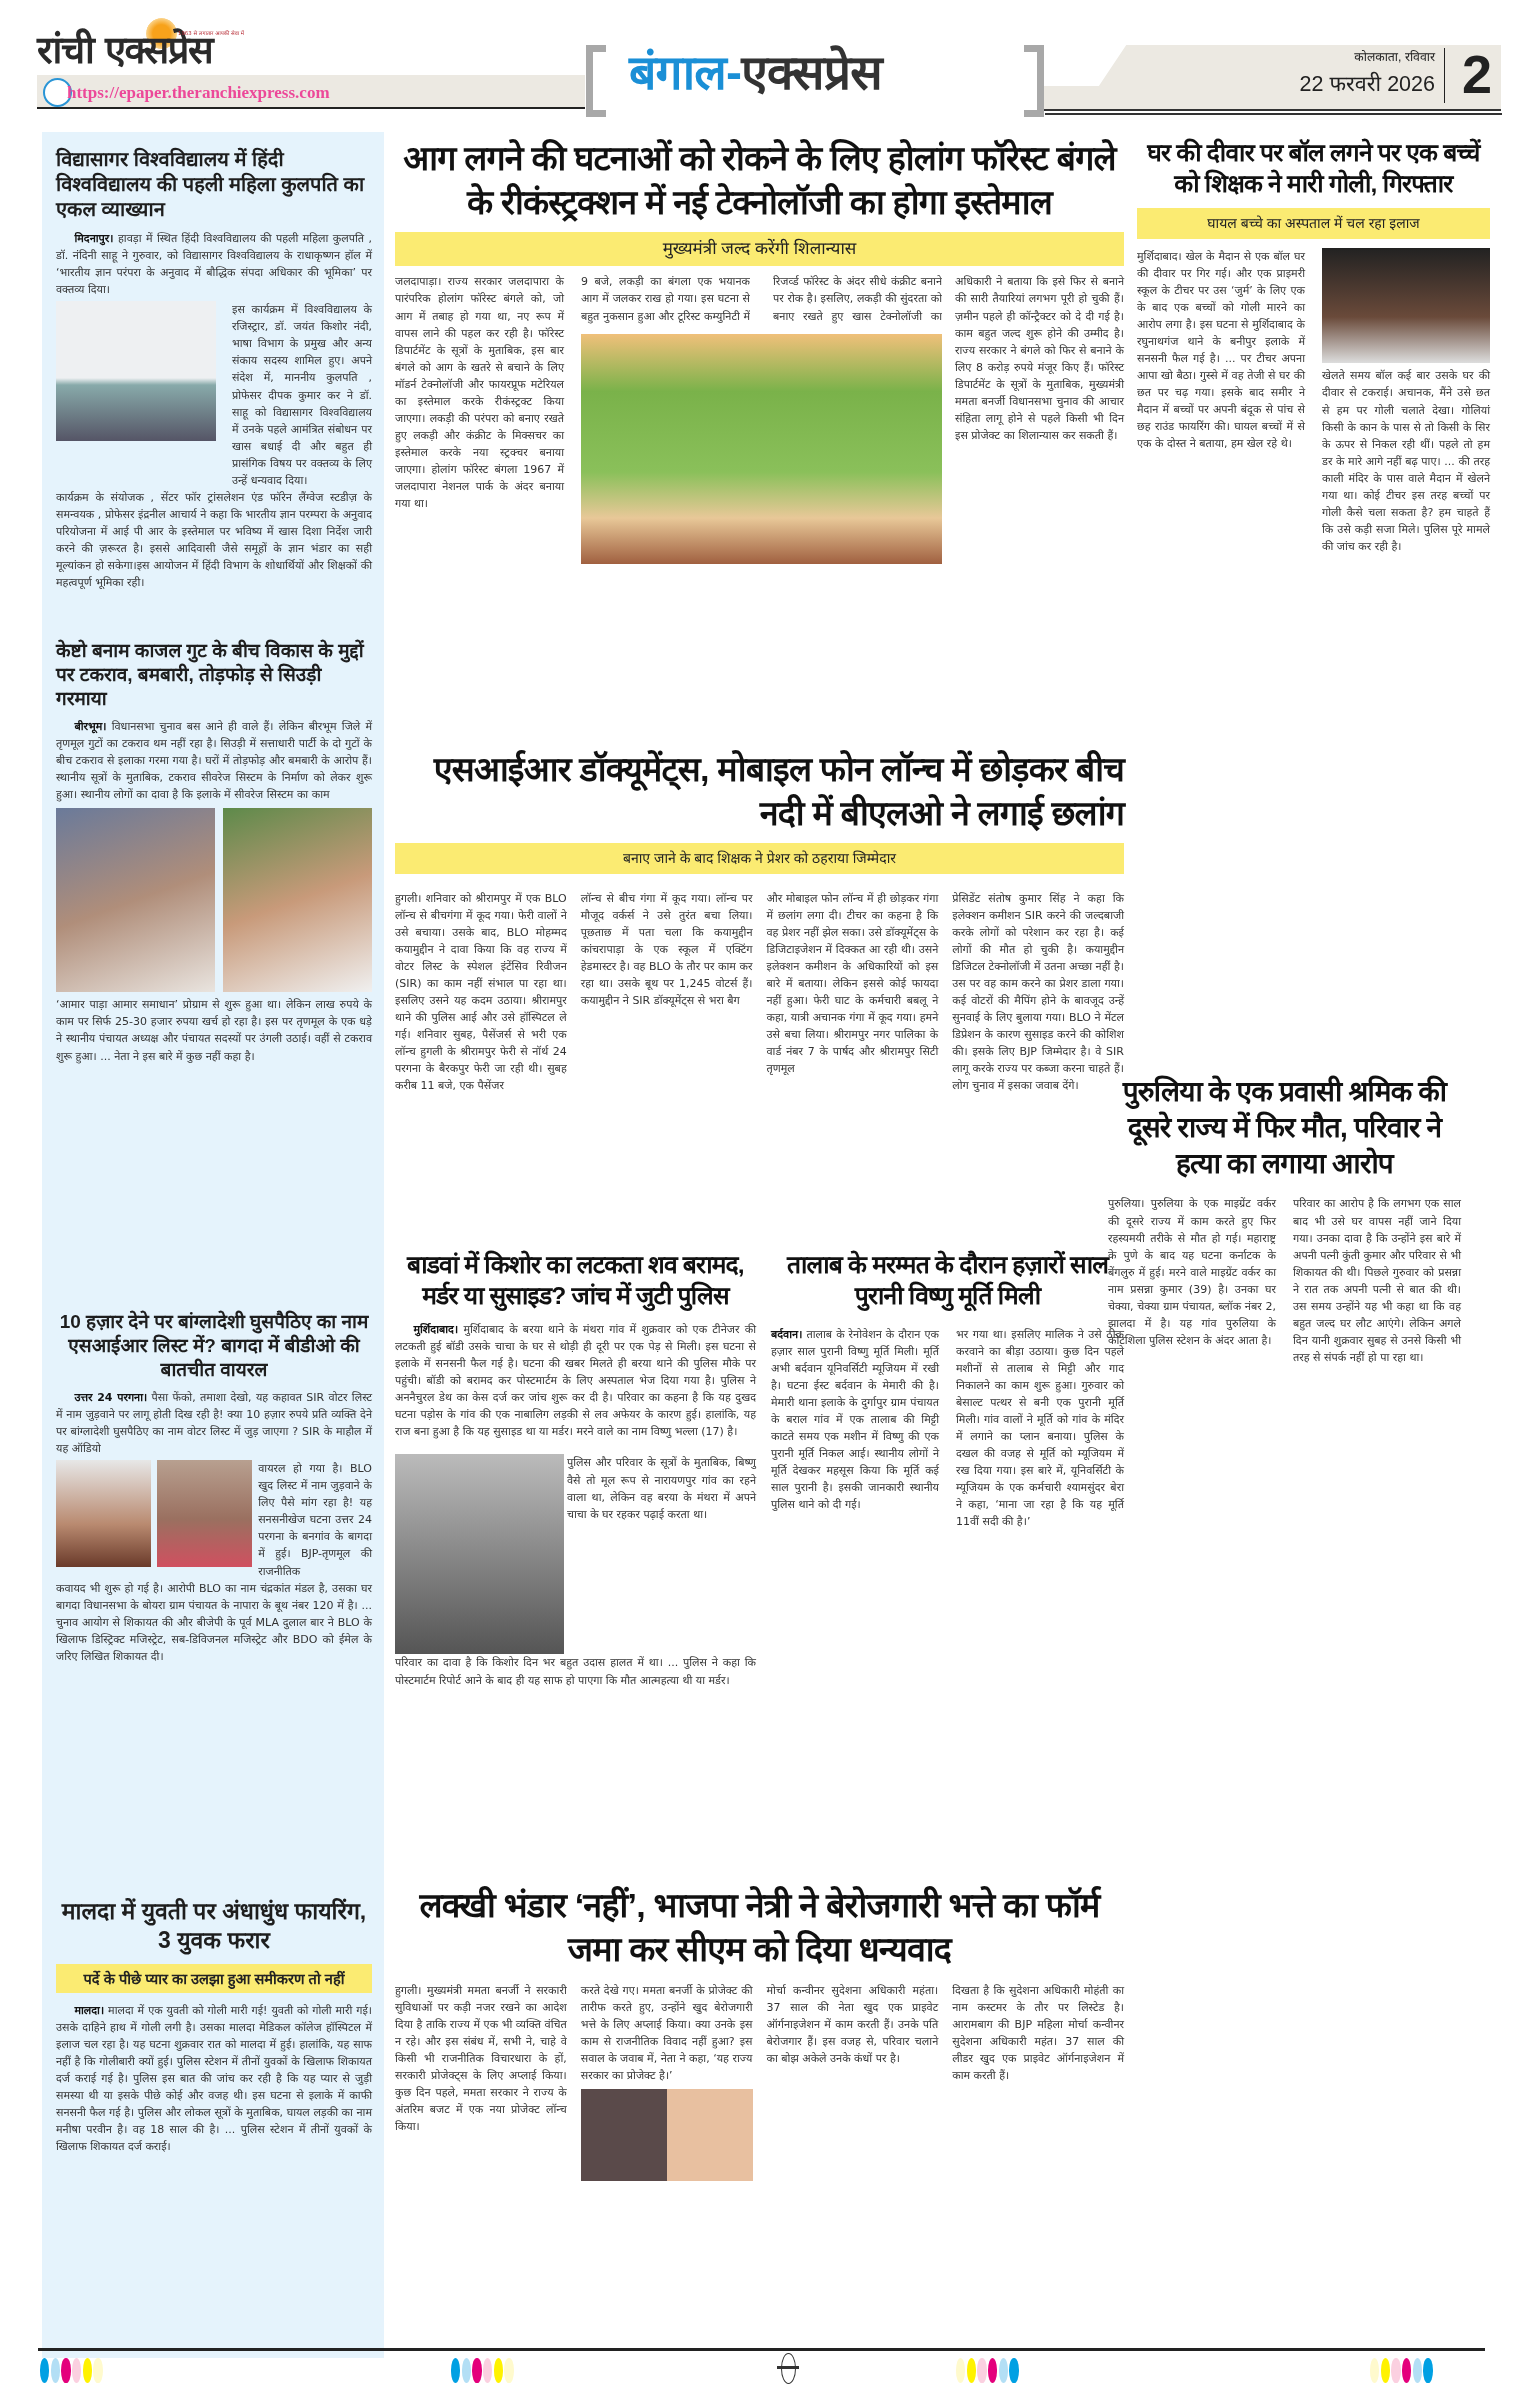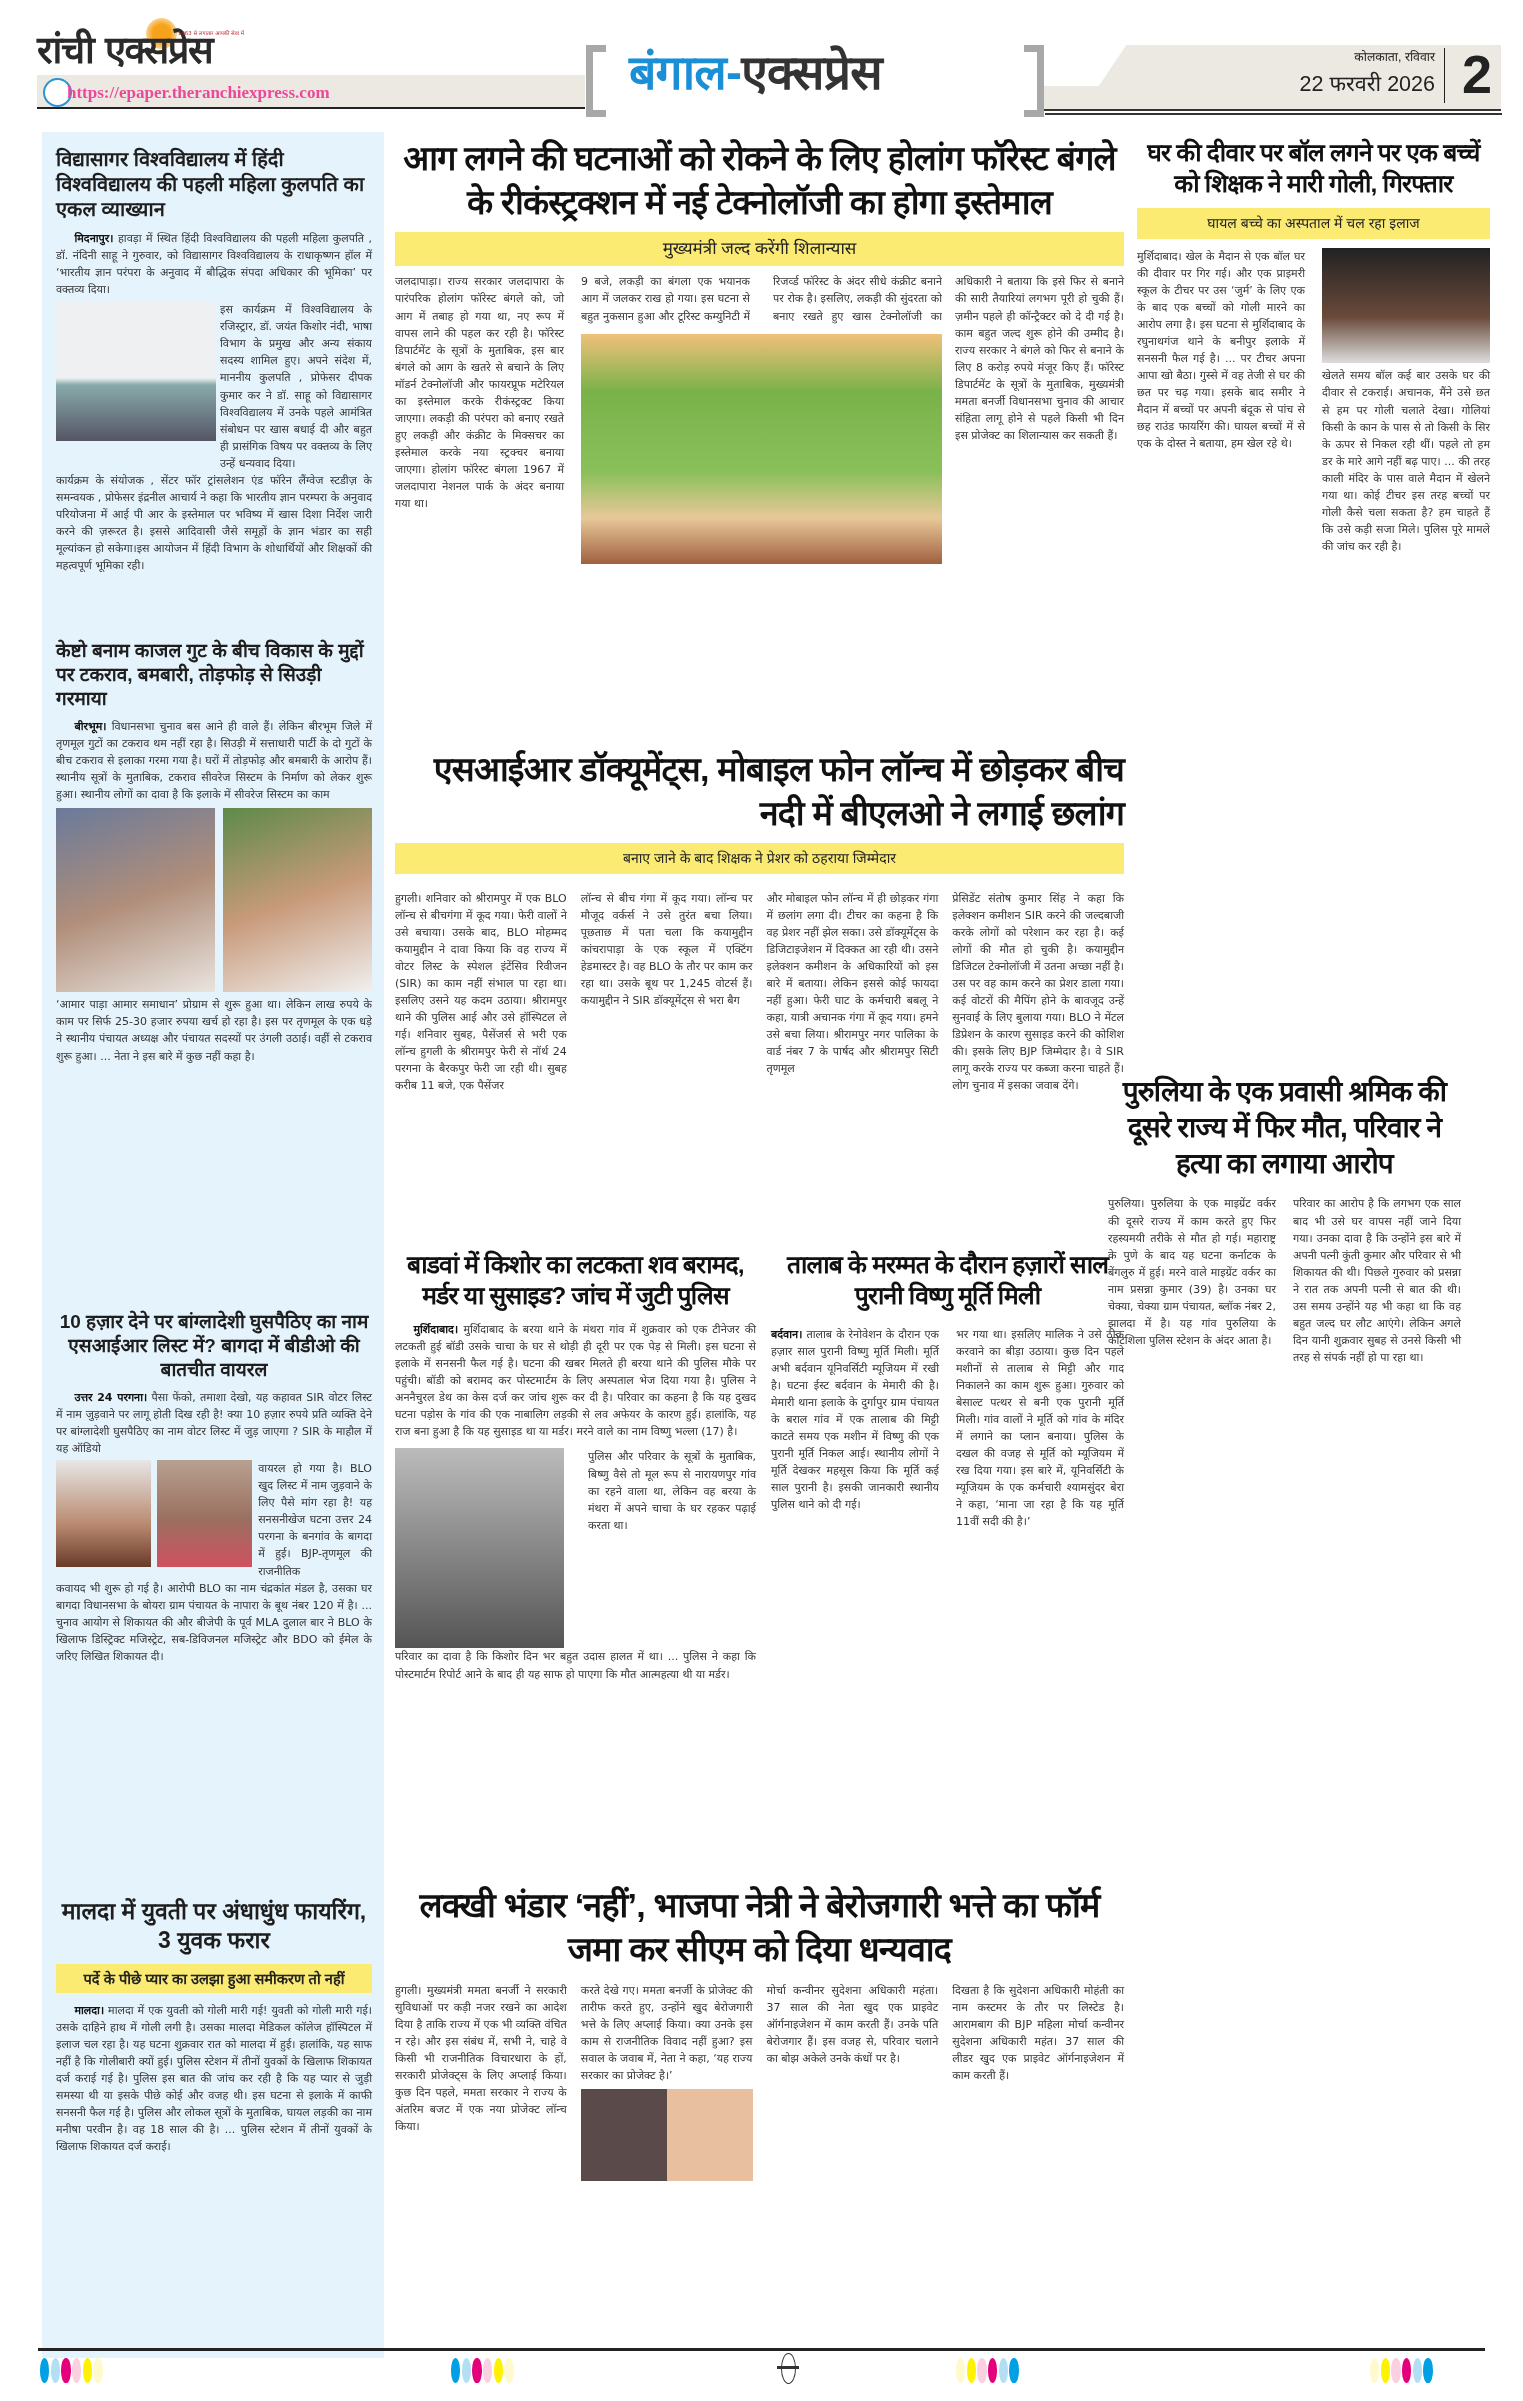--- a/index.html
+++ b/index.html
@@ -57,21 +57,21 @@
   <div class="abs city">कोलकाता, रविवार</div>
   <div class="abs date">22 फरवरी 2026</div>
   <div class="abs vline"></div>
   <div class="abs pageno">2</div>
 </div>
 
 <div class="abs leftcol">
   <div class="abs" style="left:14px;top:15.3px;width:316px">
     <div class="lh" style="font-size:20px">विद्यासागर विश्वविद्यालय में हिंदी विश्वविद्यालय की पहली महिला कुलपति का एकल व्याख्यान</div>
     <p class="body" style="margin-top:7.7px;text-indent:18.4px"><b>मिदनापुर।</b> <span>हावड़ा में स्थित हिंदी विश्वविद्यालय की पहली महिला कुलपति , डॉ. नंदिनी साहू ने गुरुवार, को विद्यासागर विश्वविद्यालय के राधाकृष्णन हॉल में ‘भारतीय ज्ञान परंपरा के अनुवाद में बौद्धिक संपदा अधिकार की भूमिका’ पर वक्तव्य दिया।</span></p>
-    <div style="display:flex;gap:4px;margin-top:3.1px">
+    <div style="display:flex;gap:16px;margin-top:3.1px">
       <div style="width:160px;height:140px;background:linear-gradient(#eef0f2 55%,#8aa 60%,#556 100%);flex-shrink:0"></div>
       <p class="body">इस कार्यक्रम में विश्वविद्यालय के रजिस्ट्रार, डॉ. जयंत किशोर नंदी, भाषा विभाग के प्रमुख और अन्य संकाय सदस्य शामिल हुए। अपने संदेश में, माननीय कुलपति , प्रोफेसर दीपक कुमार कर ने डॉ. साहू को विद्यासागर विश्वविद्यालय में उनके पहले आमंत्रित संबोधन पर खास बधाई दी और बहुत ही प्रासंगिक विषय पर वक्तव्य के लिए उन्हें धन्यवाद दिया।</p>
     </div>
     <p class="body">कार्यक्रम के संयोजक , सेंटर फॉर ट्रांसलेशन एंड फॉरेन लैंग्वेज स्टडीज़ के समन्वयक , प्रोफेसर इंद्रनील आचार्य ने कहा कि भारतीय ज्ञान परम्परा के अनुवाद परियोजना में आई पी आर के इस्तेमाल पर भविष्य में खास दिशा निर्देश जारी करने की ज़रूरत है। इससे आदिवासी जैसे समूहों के ज्ञान भंडार का सही मूल्यांकन हो सकेगा।इस आयोजन में हिंदी विभाग के शोधार्थियों और शिक्षकों की महत्वपूर्ण भूमिका रही।</p>
   </div>
 
   <div class="abs" style="left:14px;top:507px;width:316px">
     <div class="lh" style="font-size:19px">केष्टो बनाम काजल गुट के बीच विकास के मुद्दों पर टकराव, बमबारी, तोड़फोड़ से सिउड़ी गरमाया</div>
     <p class="body" style="margin-top:7.7px;text-indent:18.4px"><b>बीरभूम।</b> <span>विधानसभा चुनाव बस आने ही वाले हैं। लेकिन बीरभूम जिले में तृणमूल गुटों का टकराव थम नहीं रहा है। सिउड़ी में सत्ताधारी पार्टी के दो गुटों के बीच टकराव से इलाका गरमा गया है। घरों में तोड़फोड़ और बमबारी के आरोप हैं। स्थानीय सूत्रों के मुताबिक, टकराव सीवरेज सिस्टम के निर्माण को लेकर शुरू हुआ। स्थानीय लोगों का दावा है कि इलाके में सीवरेज सिस्टम का काम</span></p>
     <div style="display:flex;gap:7.7px;margin:4.6px 0">
@@ -120,21 +120,21 @@
       <p class="body">लॉन्च से बीच गंगा में कूद गया। लॉन्च पर मौजूद वर्कर्स ने उसे तुरंत बचा लिया। पूछताछ में पता चला कि कयामुद्दीन कांचरापाड़ा के एक स्कूल में एक्टिंग हेडमास्टर है। वह BLO के तौर पर काम कर रहा था। उसके बूथ पर 1,245 वोटर्स हैं। कयामुद्दीन ने SIR डॉक्यूमेंट्स से भरा बैग</p>
     </div>
     <p class="body">और मोबाइल फोन लॉन्च में ही छोड़कर गंगा में छलांग लगा दी। टीचर का कहना है कि वह प्रेशर नहीं झेल सका। उसे डॉक्यूमेंट्स के डिजिटाइजेशन में दिक्कत आ रही थी। उसने इलेक्शन कमीशन के अधिकारियों को इस बारे में बताया। लेकिन इससे कोई फायदा नहीं हुआ। फेरी घाट के कर्मचारी बबलू ने कहा, यात्री अचानक गंगा में कूद गया। हमने उसे बचा लिया। श्रीरामपुर नगर पालिका के वार्ड नंबर 7 के पार्षद और श्रीरामपुर सिटी तृणमूल</p>
     <p class="body">प्रेसिडेंट संतोष कुमार सिंह ने कहा कि इलेक्शन कमीशन SIR करने की जल्दबाजी करके लोगों को परेशान कर रहा है। कई लोगों की मौत हो चुकी है। कयामुद्दीन डिजिटल टेक्नोलॉजी में उतना अच्छा नहीं है। उस पर वह काम करने का प्रेशर डाला गया। कई वोटरों की मैपिंग होने के बावजूद उन्हें सुनवाई के लिए बुलाया गया। BLO ने मेंटल डिप्रेशन के कारण सुसाइड करने की कोशिश की। इसके लिए BJP जिम्मेदार है। वे SIR लागू करके राज्य पर कब्जा करना चाहते हैं। लोग चुनाव में इसका जवाब देंगे।</p>
   </div>
 </div>
 
 <div class="abs" style="left:395px;top:1249px;width:361px">
   <div class="bigh" style="font-size:24.6px;text-align:center">बाडवां में किशोर का लटकता शव बरामद, मर्डर या सुसाइड? जांच में जुटी पुलिस</div>
   <p class="body" style="margin-top:9.2px;text-indent:18.4px"><b>मुर्शिदाबाद।</b> <span>मुर्शिदाबाद के बरया थाने के मंथरा गांव में शुक्रवार को एक टीनेजर की लटकती हुई बॉडी उसके चाचा के घर से थोड़ी ही दूरी पर एक पेड़ से मिली। इस घटना से इलाके में सनसनी फैल गई है। घटना की खबर मिलते ही बरया थाने की पुलिस मौके पर पहुंची। बॉडी को बरामद कर पोस्टमार्टम के लिए अस्पताल भेज दिया गया है। पुलिस ने अननैचुरल डेथ का केस दर्ज कर जांच शुरू कर दी है। परिवार का कहना है कि यह दुखद घटना पड़ोस के गांव की एक नाबालिग लड़की से लव अफेयर के कारण हुई। हालांकि, यह राज बना हुआ है कि यह सुसाइड था या मर्डर। मरने वाले का नाम विष्णु भल्ला (17) है।</span></p>
-  <div style="display:flex;gap:24px;margin-top:8px">
+  <div style="display:flex;gap:3px;margin-top:14px">
     <div style="width:169px;height:200px;background:linear-gradient(#bbb,#555)"></div>
     <p class="body" style="flex:1">पुलिस और परिवार के सूत्रों के मुताबिक, बिष्णु वैसे तो मूल रूप से नारायणपुर गांव का रहने वाला था, लेकिन वह बरया के मंथरा में अपने चाचा के घर रहकर पढ़ाई करता था।</p>
   </div>
   <p class="body">परिवार का दावा है कि किशोर दिन भर बहुत उदास हालत में था। ... पुलिस ने कहा कि पोस्टमार्टम रिपोर्ट आने के बाद ही यह साफ हो पाएगा कि मौत आत्महत्या थी या मर्डर।</p>
 </div>
 
 <div class="abs" style="left:771px;top:1249px;width:353px">
   <div class="bigh" style="font-size:24.6px;text-align:center">तालाब के मरम्मत के दौरान हज़ारों साल पुरानी विष्णु मूर्ति मिली</div>
   <div class="cols2" style="margin-top:14px">
     <p class="body"><b>बर्दवान।</b> <span>तालाब के रेनोवेशन के दौरान एक हज़ार साल पुरानी विष्णु मूर्ति मिली। मूर्ति अभी बर्दवान यूनिवर्सिटी म्यूजियम में रखी है। घटना ईस्ट बर्दवान के मेमारी की है। मेमारी थाना इलाके के दुर्गापुर ग्राम पंचायत के बराल गांव में एक तालाब की मिट्टी काटते समय एक मशीन में विष्णु की एक पुरानी मूर्ति निकल आई। स्थानीय लोगों ने मूर्ति देखकर महसूस किया कि मूर्ति कई साल पुरानी है। इसकी जानकारी स्थानीय पुलिस थाने को दी गई।</span></p>

